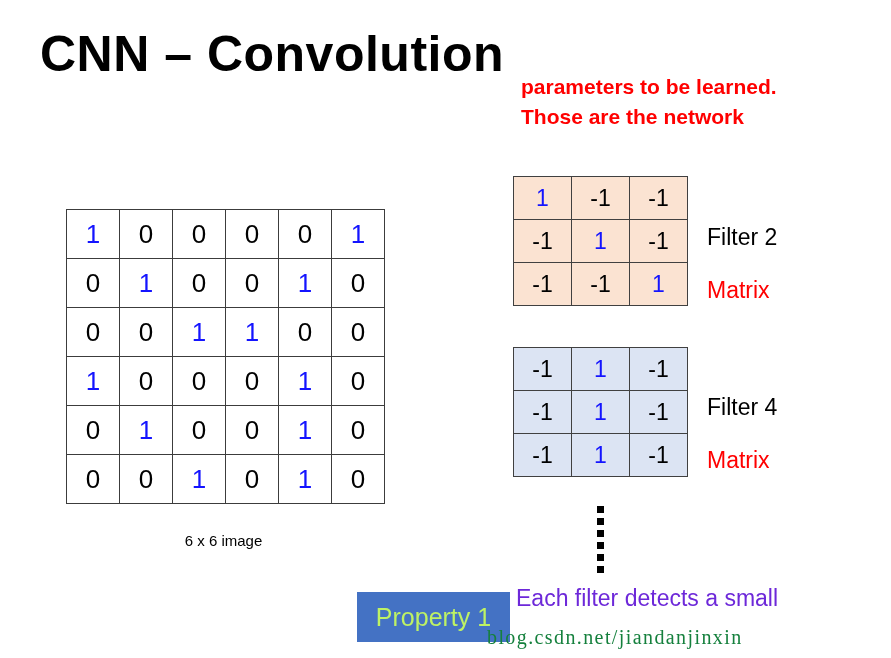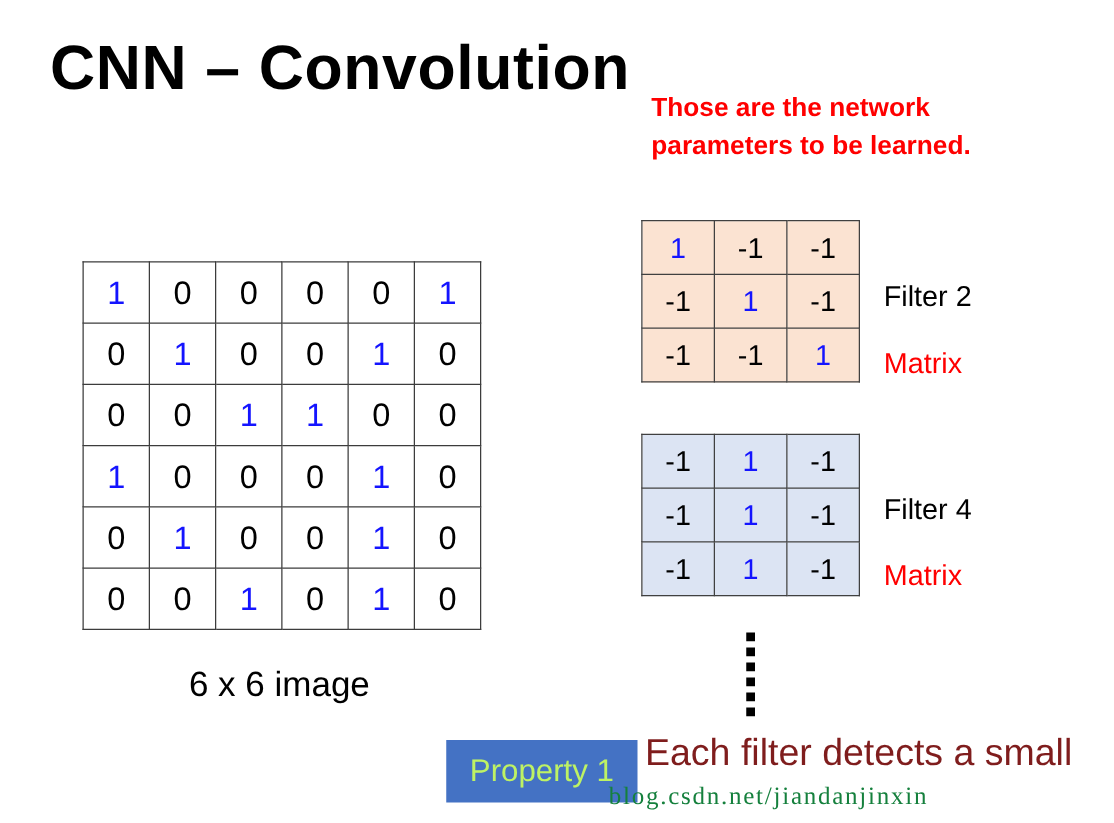--- a/index.html
+++ b/index.html
@@ -62,21 +62,21 @@
   }
   #input-grid td.one { color: #1414FF; }
   #input-grid td.zero { color: #000000; }
 
   #image-caption {
     position: absolute;
     left: 66px;
     top: 532px;
     width: 315px;
     text-align: center;
-    font-size: 28px;
+    font-size: 15px;
     color: #000000;
   }
 
   
   .filter-grid {
     position: absolute;
     border-collapse: collapse;
     table-layout: fixed;
   }
   .filter-grid td {
@@ -139,22 +139,22 @@
     display: flex;
     align-items: center;
     justify-content: center;
     box-sizing: border-box;
   }
   #property-text {
     position: absolute;
     left: 516px;
     top: 582px;
     width: 375px;
-    font-size: 30px;
-    color: #7f1d1d;
+    font-size: 23px;
+    color: #6d28d9;
     line-height: 1.42;
   }
   #property-text div { white-space: nowrap; }
 
   
   #watermark {
     position: absolute;
     left: 487px;
     top: 626px;
     font-family: "Liberation Serif", serif;
@@ -164,22 +164,22 @@
     white-space: nowrap;
     pointer-events: none;
   }
 </style>
 </head>
 <body>
 
 <div id="slide-title">CNN – Convolution</div>
 
 <div id="network-note" style="color: rgb(255, 0, 0);">
+  <div>parameters to be learned.</div>
   <div>Those are the network</div>
-  <div>parameters to be learned.</div>
 </div>
 
 <table id="input-grid">
   <tbody>
       <tr>
         <td class="one" style="color: rgb(20, 20, 255);">1</td>
         <td class="zero">0</td>
         <td class="zero">0</td>
         <td class="zero">0</td>
         <td class="zero">0</td>

